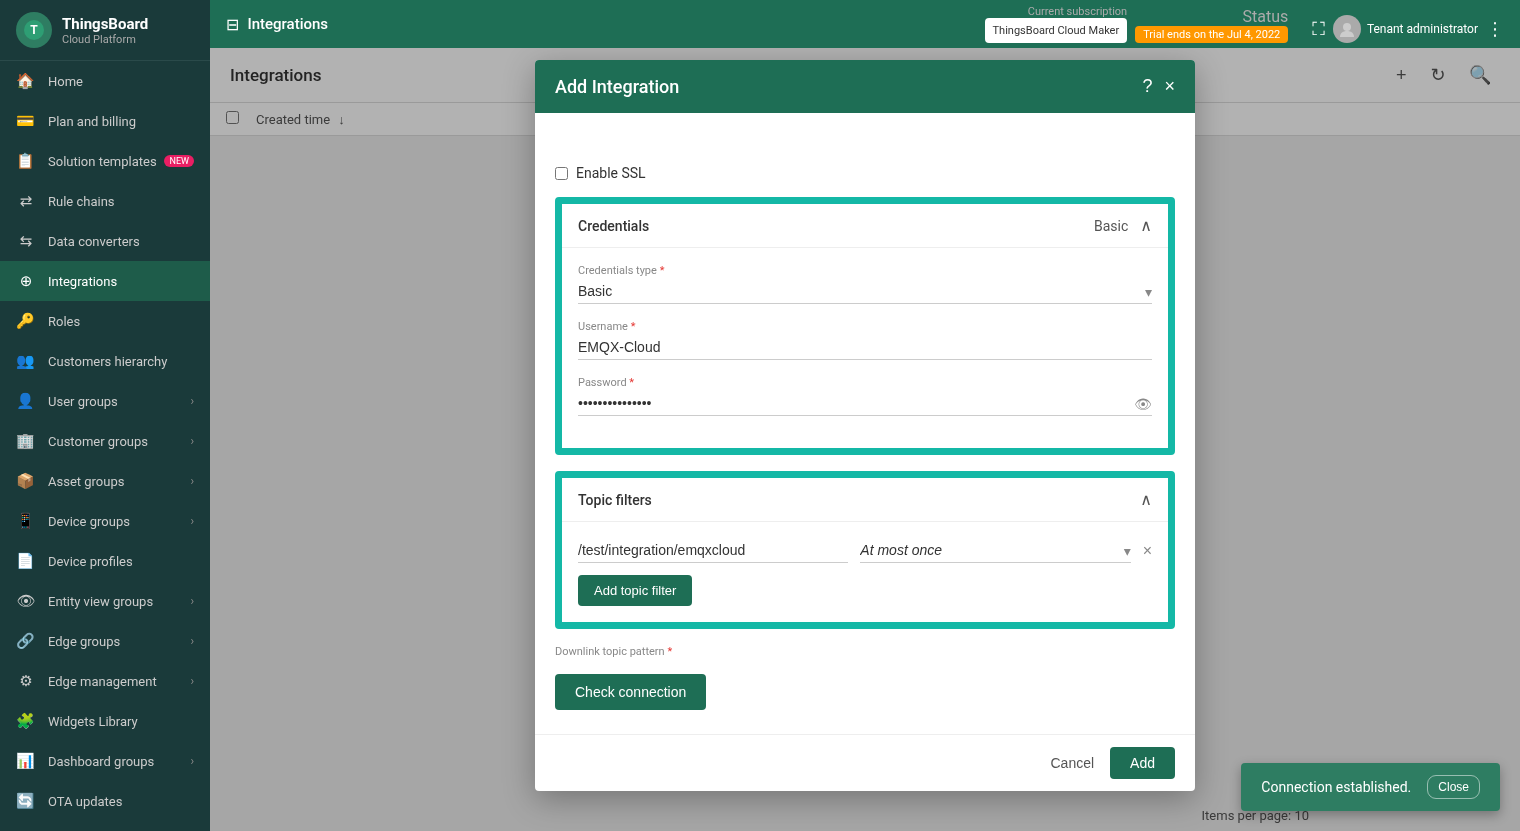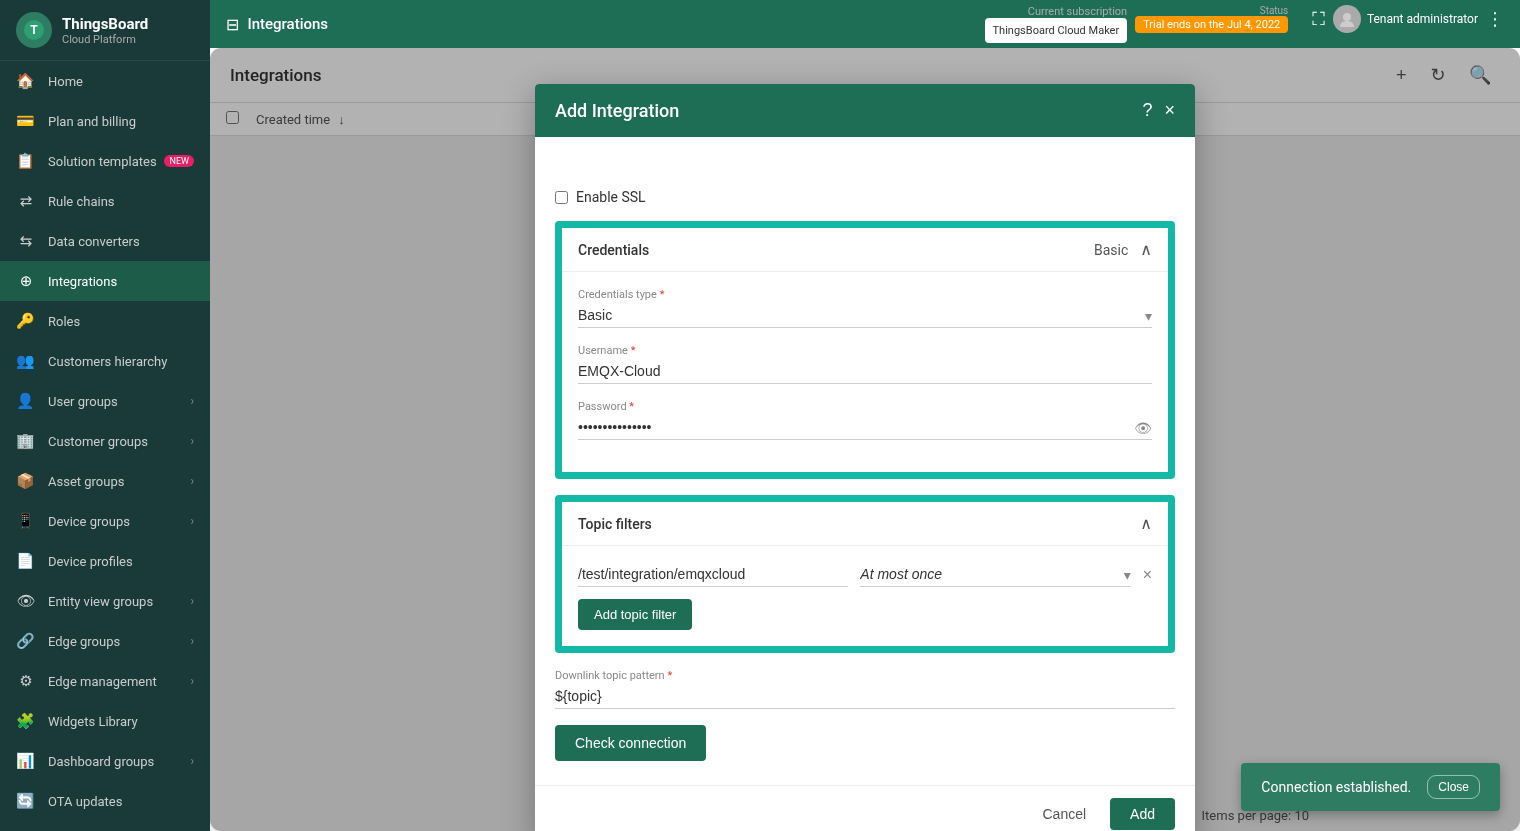--- a/index.html
+++ b/index.html
@@ -71,35 +71,35 @@
       align-items: center;
       padding: 0 16px;
       color: white;
       flex-shrink: 0;
     }
     .topbar-icon { margin-right: 8px; font-size: 16px; }
     .topbar-title { font-size: 15px; font-weight: 500; }
     .topbar-right {
       margin-left: auto;
       display: flex;
-      align-items: flex-start;
+      align-items: flex-end;
       gap: 8px;
       font-size: 12px;
     }
     .topbar-subscription { display: flex; flex-direction: column; align-items: flex-end; }
     .topbar-sub-label { color: #aaa; font-size: 11px; }
     .topbar-sub-value {
       background: white;
       color: #333;
       padding: 6px 8px;
       border-radius: 4px;
       font-size: 11px;
       font-weight: normal;
     }
-    .topbar-status-label { color: #aaa; font-size: 10px; }
+    .topbar-status-label { color: #aaa; font-size: 16px; }
     .topbar-status-value {
       background: #ff9800;
       color: white;
       padding: 2px 8px;
       border-radius: 4px;
       font-size: 11px;
     }
     .topbar-actions { display: flex; align-items: center; gap: 8px; margin-left: 16px; }
     .topbar-btn { color: white; background: none; border: none; cursor: pointer; font-size: 18px; }
     .topbar-user { display: flex; align-items: center; gap: 6px; color: white; }
@@ -157,23 +157,22 @@
     .created-col { display: flex; gap: 8px; cursor: pointer; }
 
     
     .overlay {
       position: absolute;
       top: 0; left: 0; right: 0; bottom: 0;
       background: rgba(0,0,0,0.3);
       display: flex;
       align-items: flex-start;
       justify-content: center;
-      padding-top: 36px;
+      padding-top: 12px;
       z-index: 100;
-      border-radius: 11px;
     }
 
     
     .dialog {
       background: white;
       border-radius: 4px;
       width: 660px;
       max-height: 760px;
       display: flex;
       flex-direction: column;
@@ -356,21 +355,20 @@
       border-radius: 4px;
       cursor: pointer;
       font-size: 14px;
       font-weight: 500;
     }
     .dialog-footer {
       display: flex;
       justify-content: flex-end;
       padding: 12px 20px;
       border-top: 1px solid #eee;
-      gap: 8px;
     }
     .cancel-btn {
       background: none;
       border: none;
       color: #555;
       cursor: pointer;
       font-size: 14px;
       padding: 8px 16px;
     }
     .add-btn {
@@ -689,21 +687,20 @@
               </div>
               <button class="add-topic-btn">Add topic filter</button>
             </div>
           </div>
 
           <div class="downlink-section">
             <div class="downlink-label">
               <span>Downlink topic pattern</span>
               <span class="downlink-required"> *</span>
             </div>
-            <input type="text" class="downlink-input" value="${topic}" style="">
           </div>
 
           <div class="check-connection-row">
             <button class="check-connection-btn">Check connection</button>
           </div>
         </div>
 
         <div class="dialog-footer">
           <button class="cancel-btn">Cancel</button>
           <button class="add-btn">Add</button>

